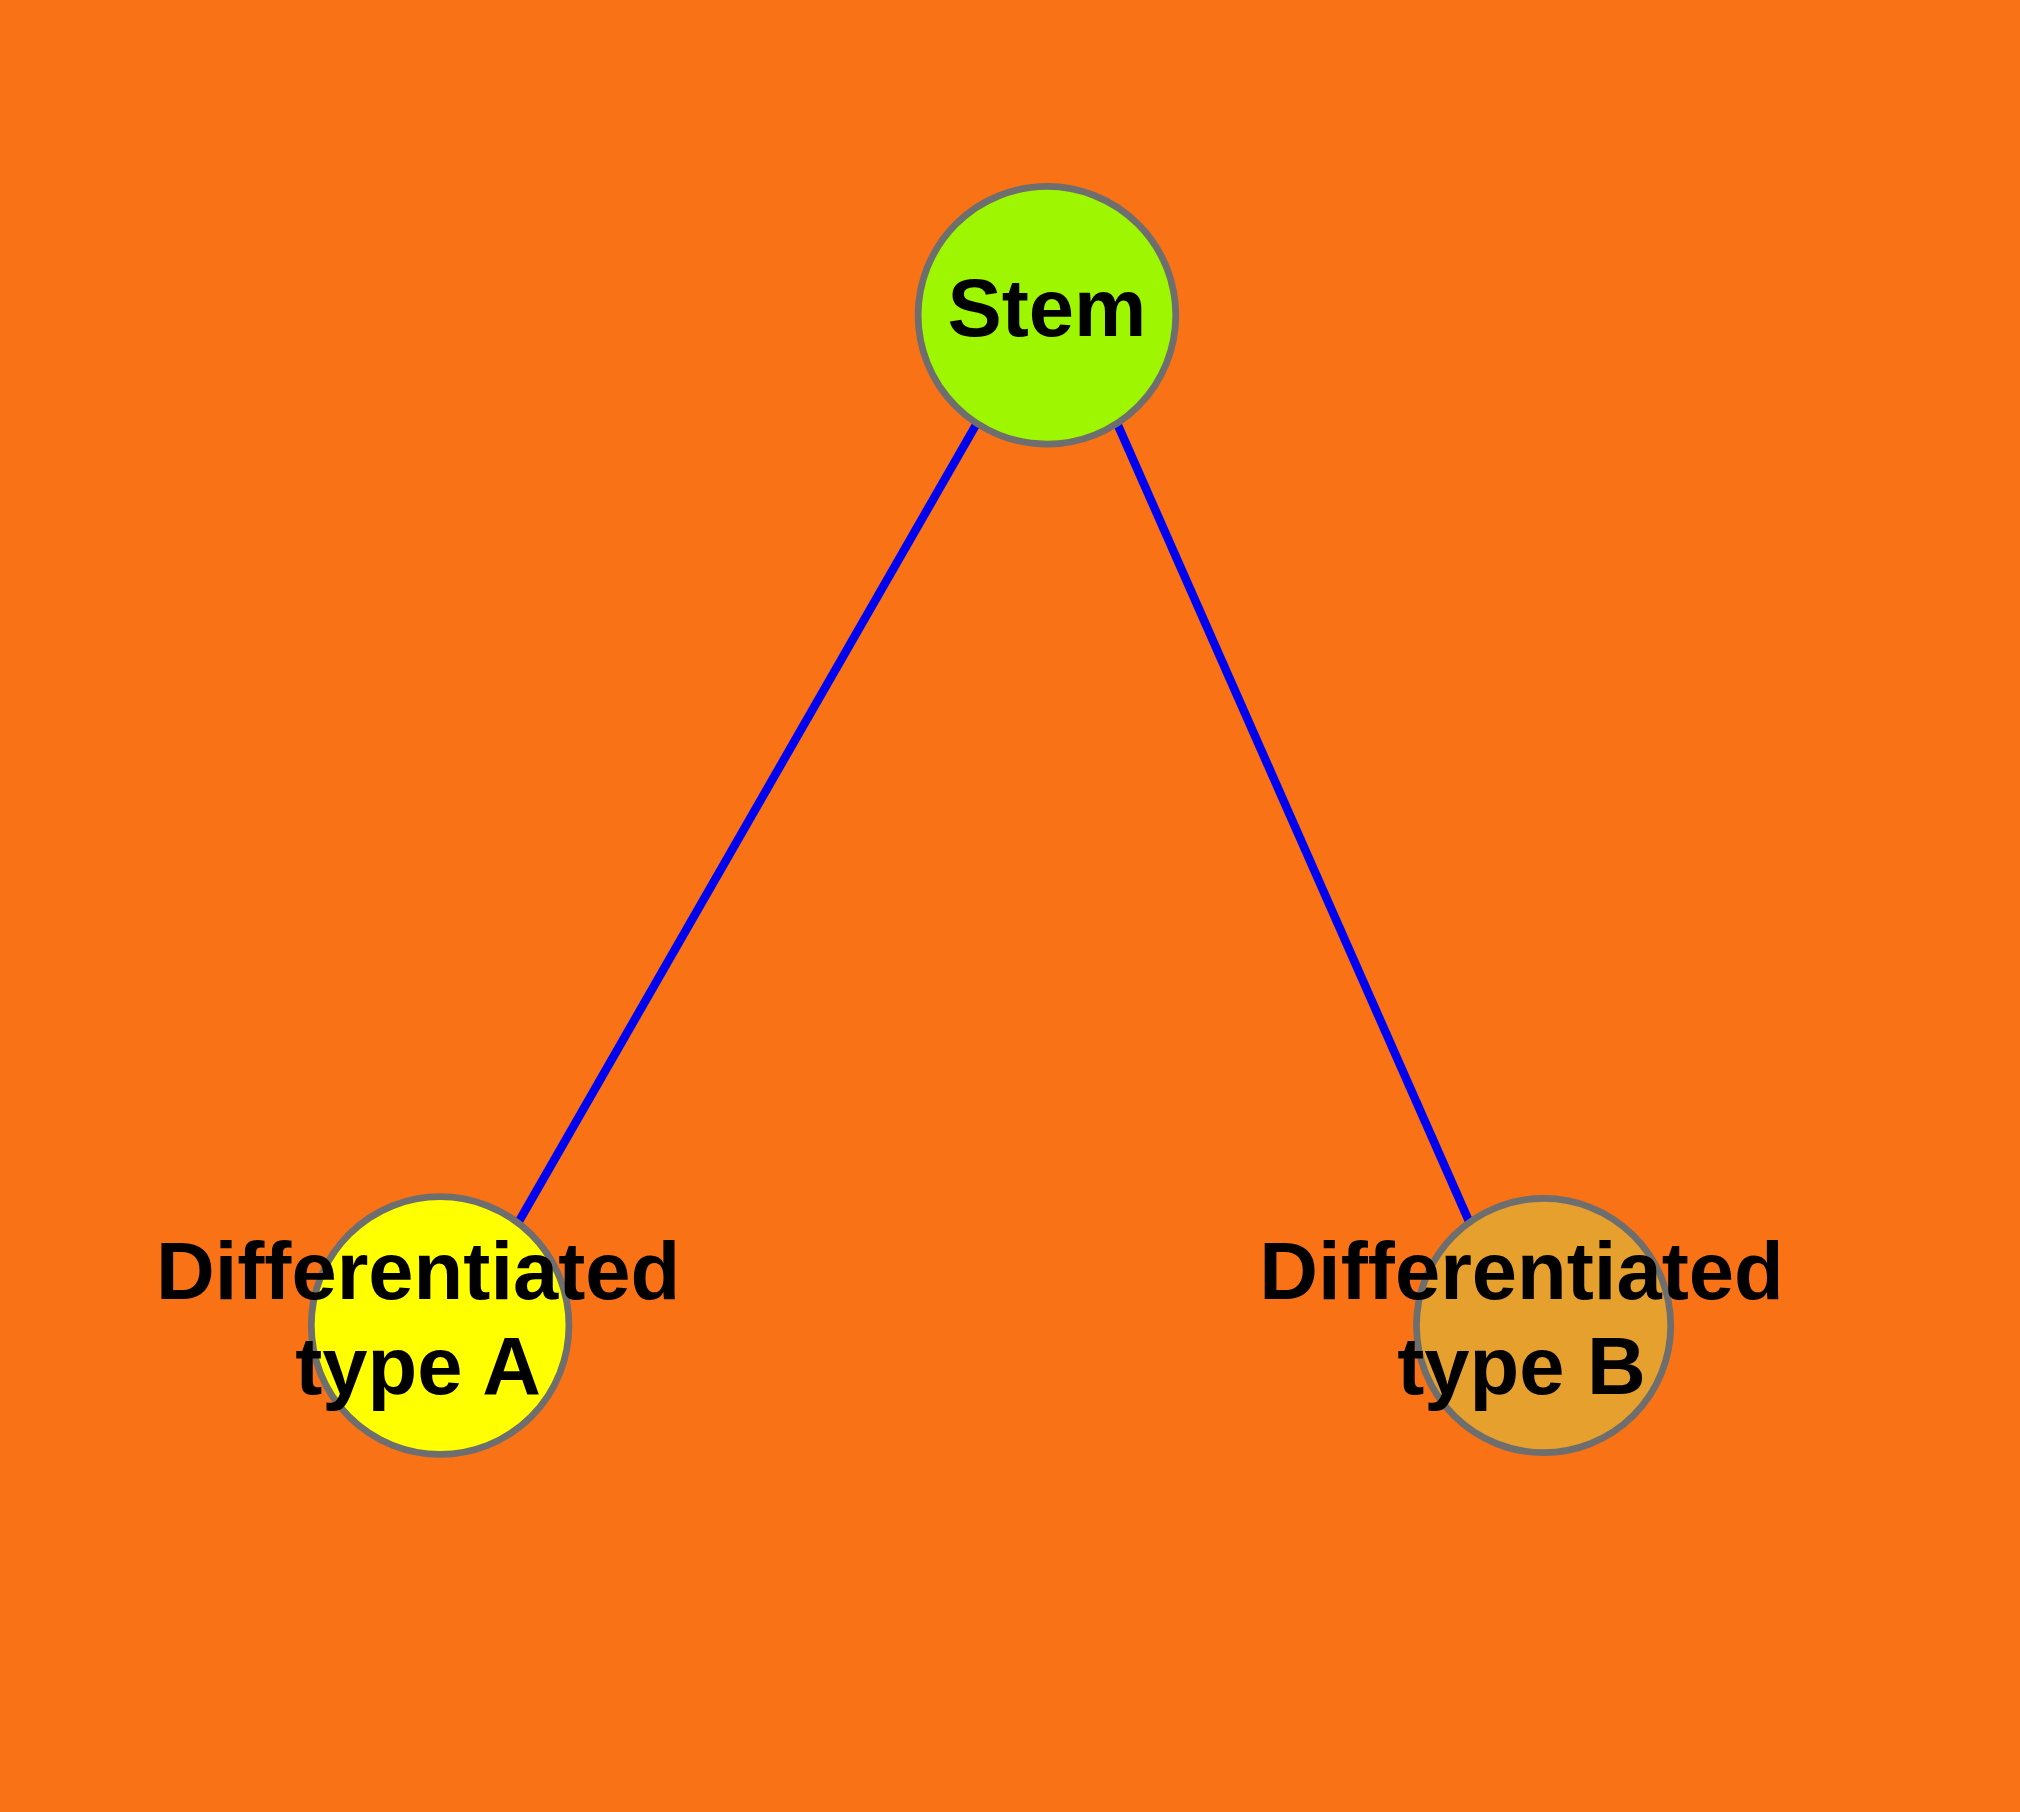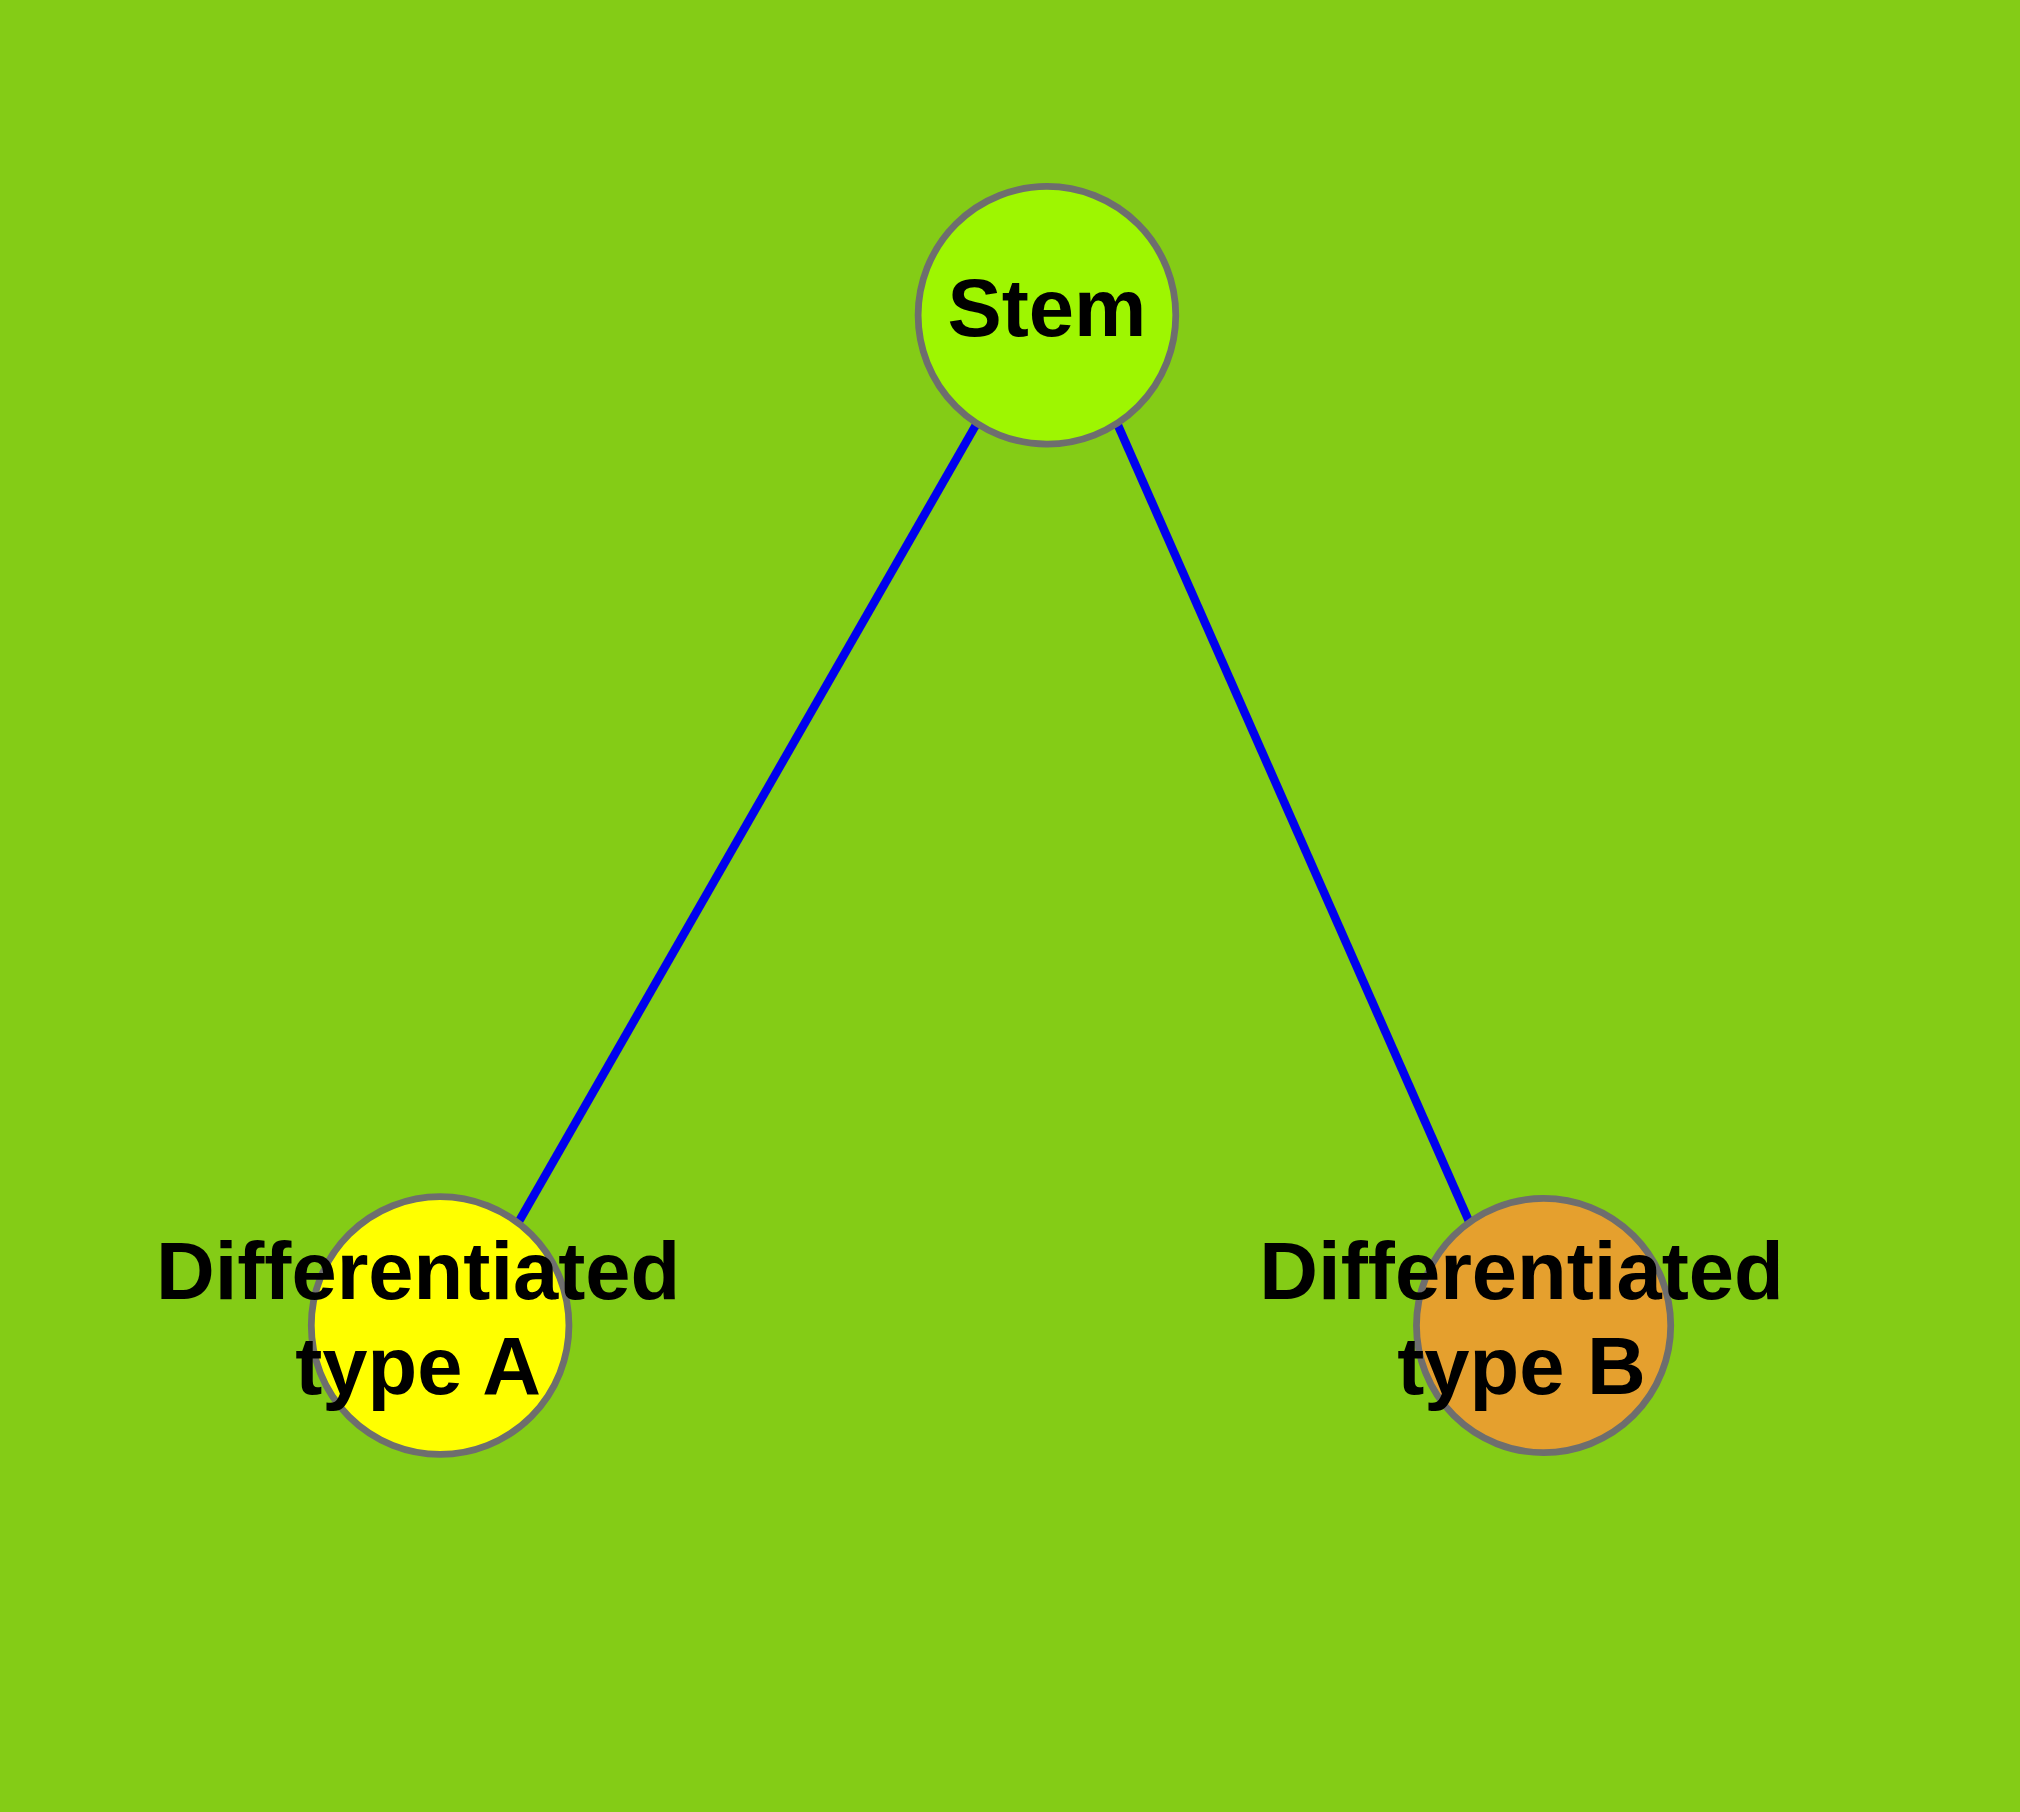--- a/index.html
+++ b/index.html
@@ -42,21 +42,21 @@
   .node-label-stem {
     font-size: 96px;
   }
   .node-label-diff {
     font-size: 96px;
   }
 </style>
 </head>
 <body style="background: rgb(255, 255, 255);">
 
-<div id="canvas" style="width: 2021px; height: 1812px; background: #84cc16;">
+<div id="canvas" style="width: 2021px; height: 1812px; background: #f97316;">
   <svg id="graph-svg" viewBox="0 0 2384 2138">
 
     <g>
       <line class="edge-line" id="edge0" x1="1152" y1="500" x2="612" y2="1441" stroke="#0000ee" stroke-width="10"></line>
       <line class="edge-line" id="edge1" x1="1318" y1="500" x2="1733" y2="1441" stroke="#0000ee" stroke-width="10"></line>
     </g>
 
     <g>
       <g>
         <circle class="node-circle" id="node0-circle" cx="1235" cy="372" r="152" fill="#9ef601" stroke="#6e6e6e" stroke-width="8"></circle>

